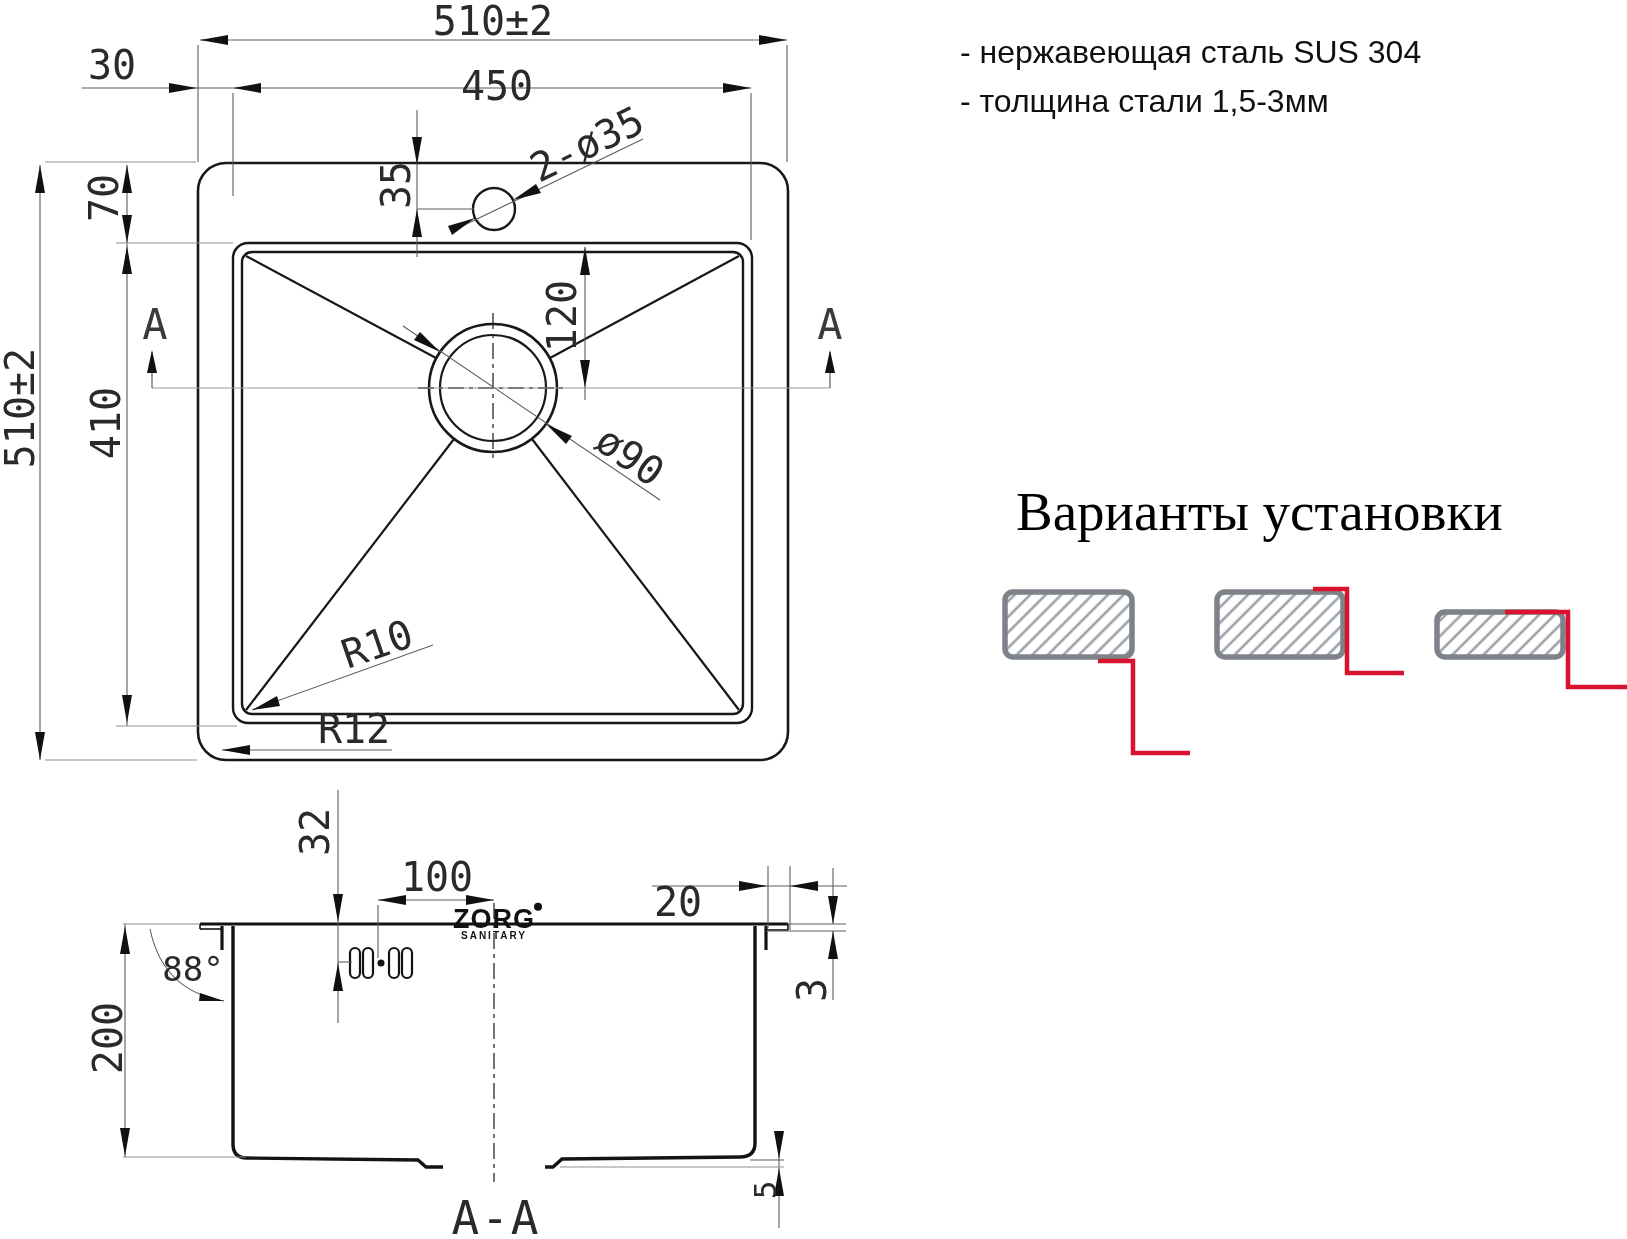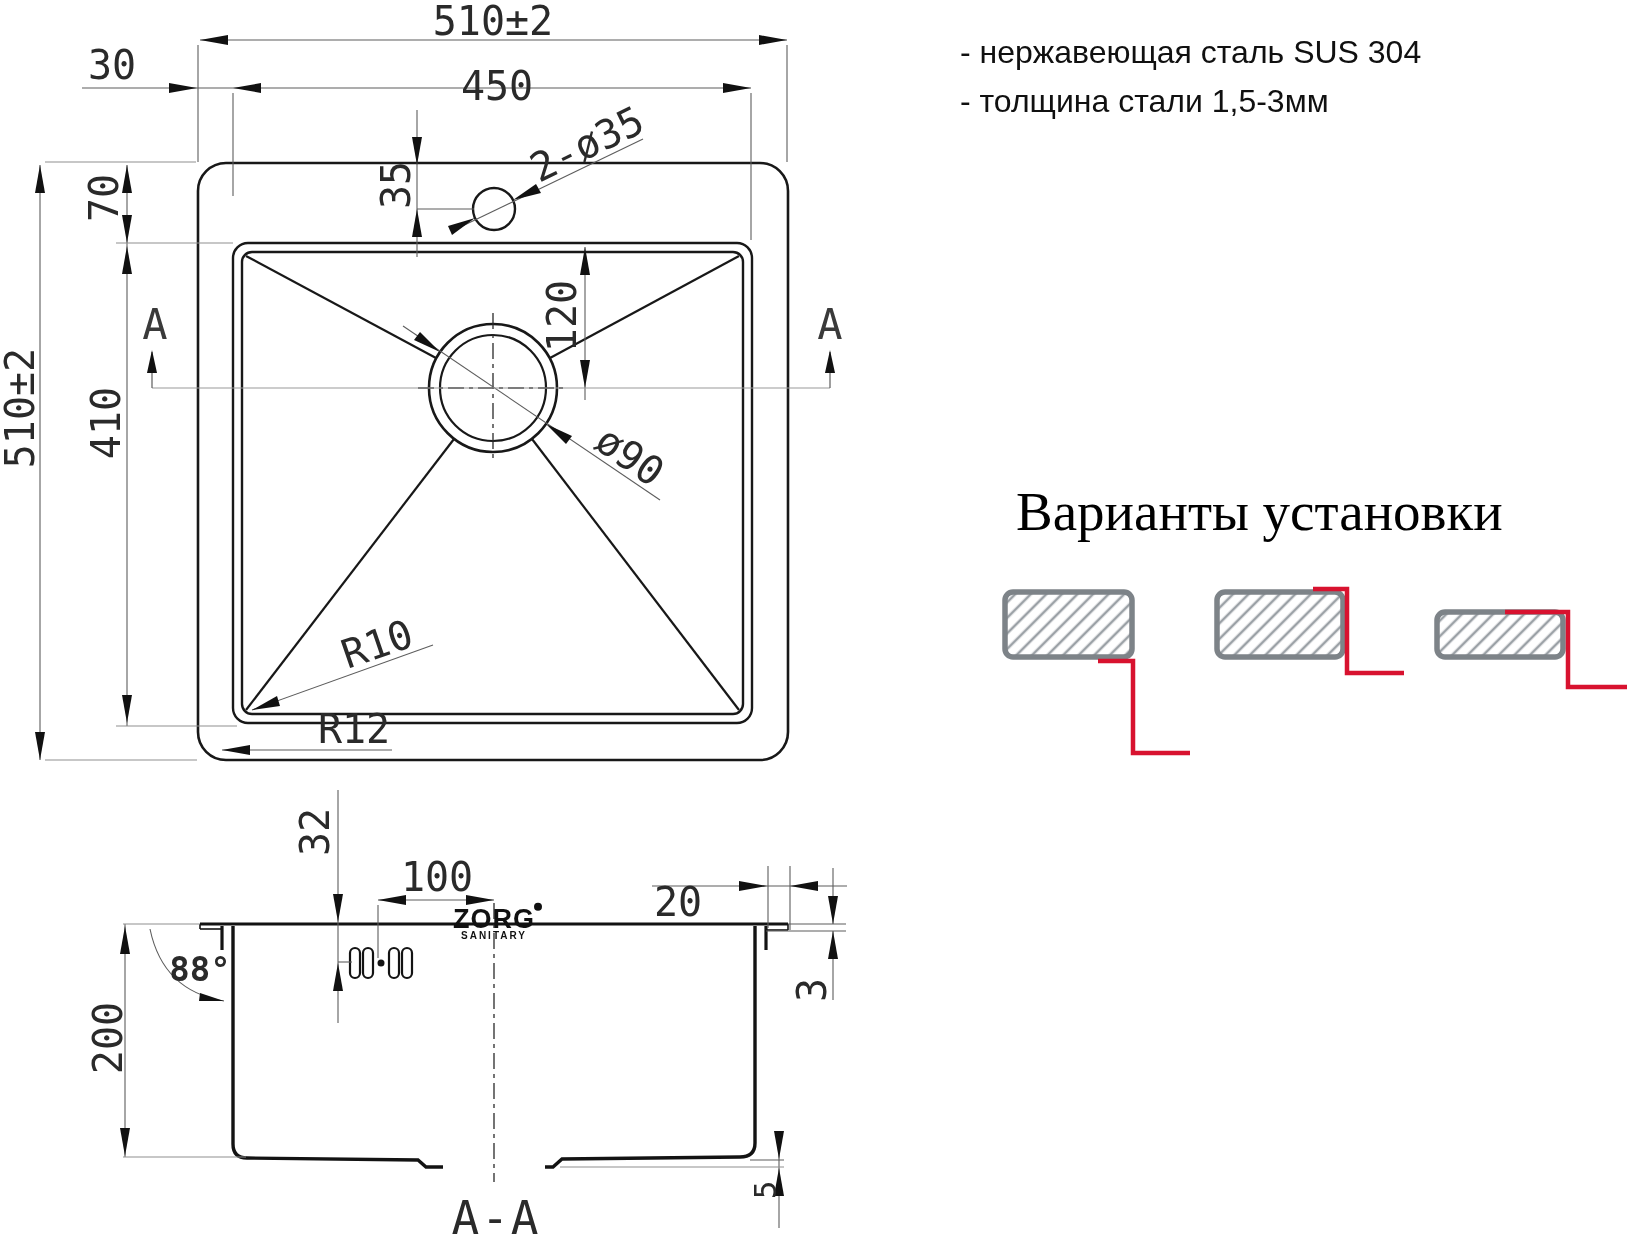--- a/index.html
+++ b/index.html
@@ -206,21 +206,21 @@
   <div class="txt dim rot-r10" style="left:377px;top:644px;">R10</div>
   <div class="txt dim" style="left:354px;top:729px;">R12</div>
   <div class="txt amark" style="left:155px;top:324px;">A</div>
   <div class="txt amark" style="left:830px;top:324px;">A</div>
 
   <div class="txt dim v" style="left:315px;top:832px;">32</div>
   <div class="txt dim" style="left:437px;top:877px;">100</div>
   <div class="txt dim" style="left:678px;top:862px;margin-top:40px;">20</div>
   <div class="txt dim v" style="left:812px;top:990px;">3</div>
   <div class="txt dim v" style="left:108px;top:1038px;">200</div>
-  <div class="txt dim deg" style="left:200px;top:969px;font-weight:bold;">88°</div>
+  <div class="txt dim deg" style="left:193px;top:969px;">88°</div>
   <div class="txt dim small v" style="left:765px;top:1190px;">5</div>
   <div class="txt aalabel" style="left:496px;top:1218px;">A-A</div>
 
   <div class="logo">
     <div class="main">ZORG</div>
     <div class="sub">SANITARY</div>
     <div class="rdot"></div>
   </div>
 
   <div class="features">

